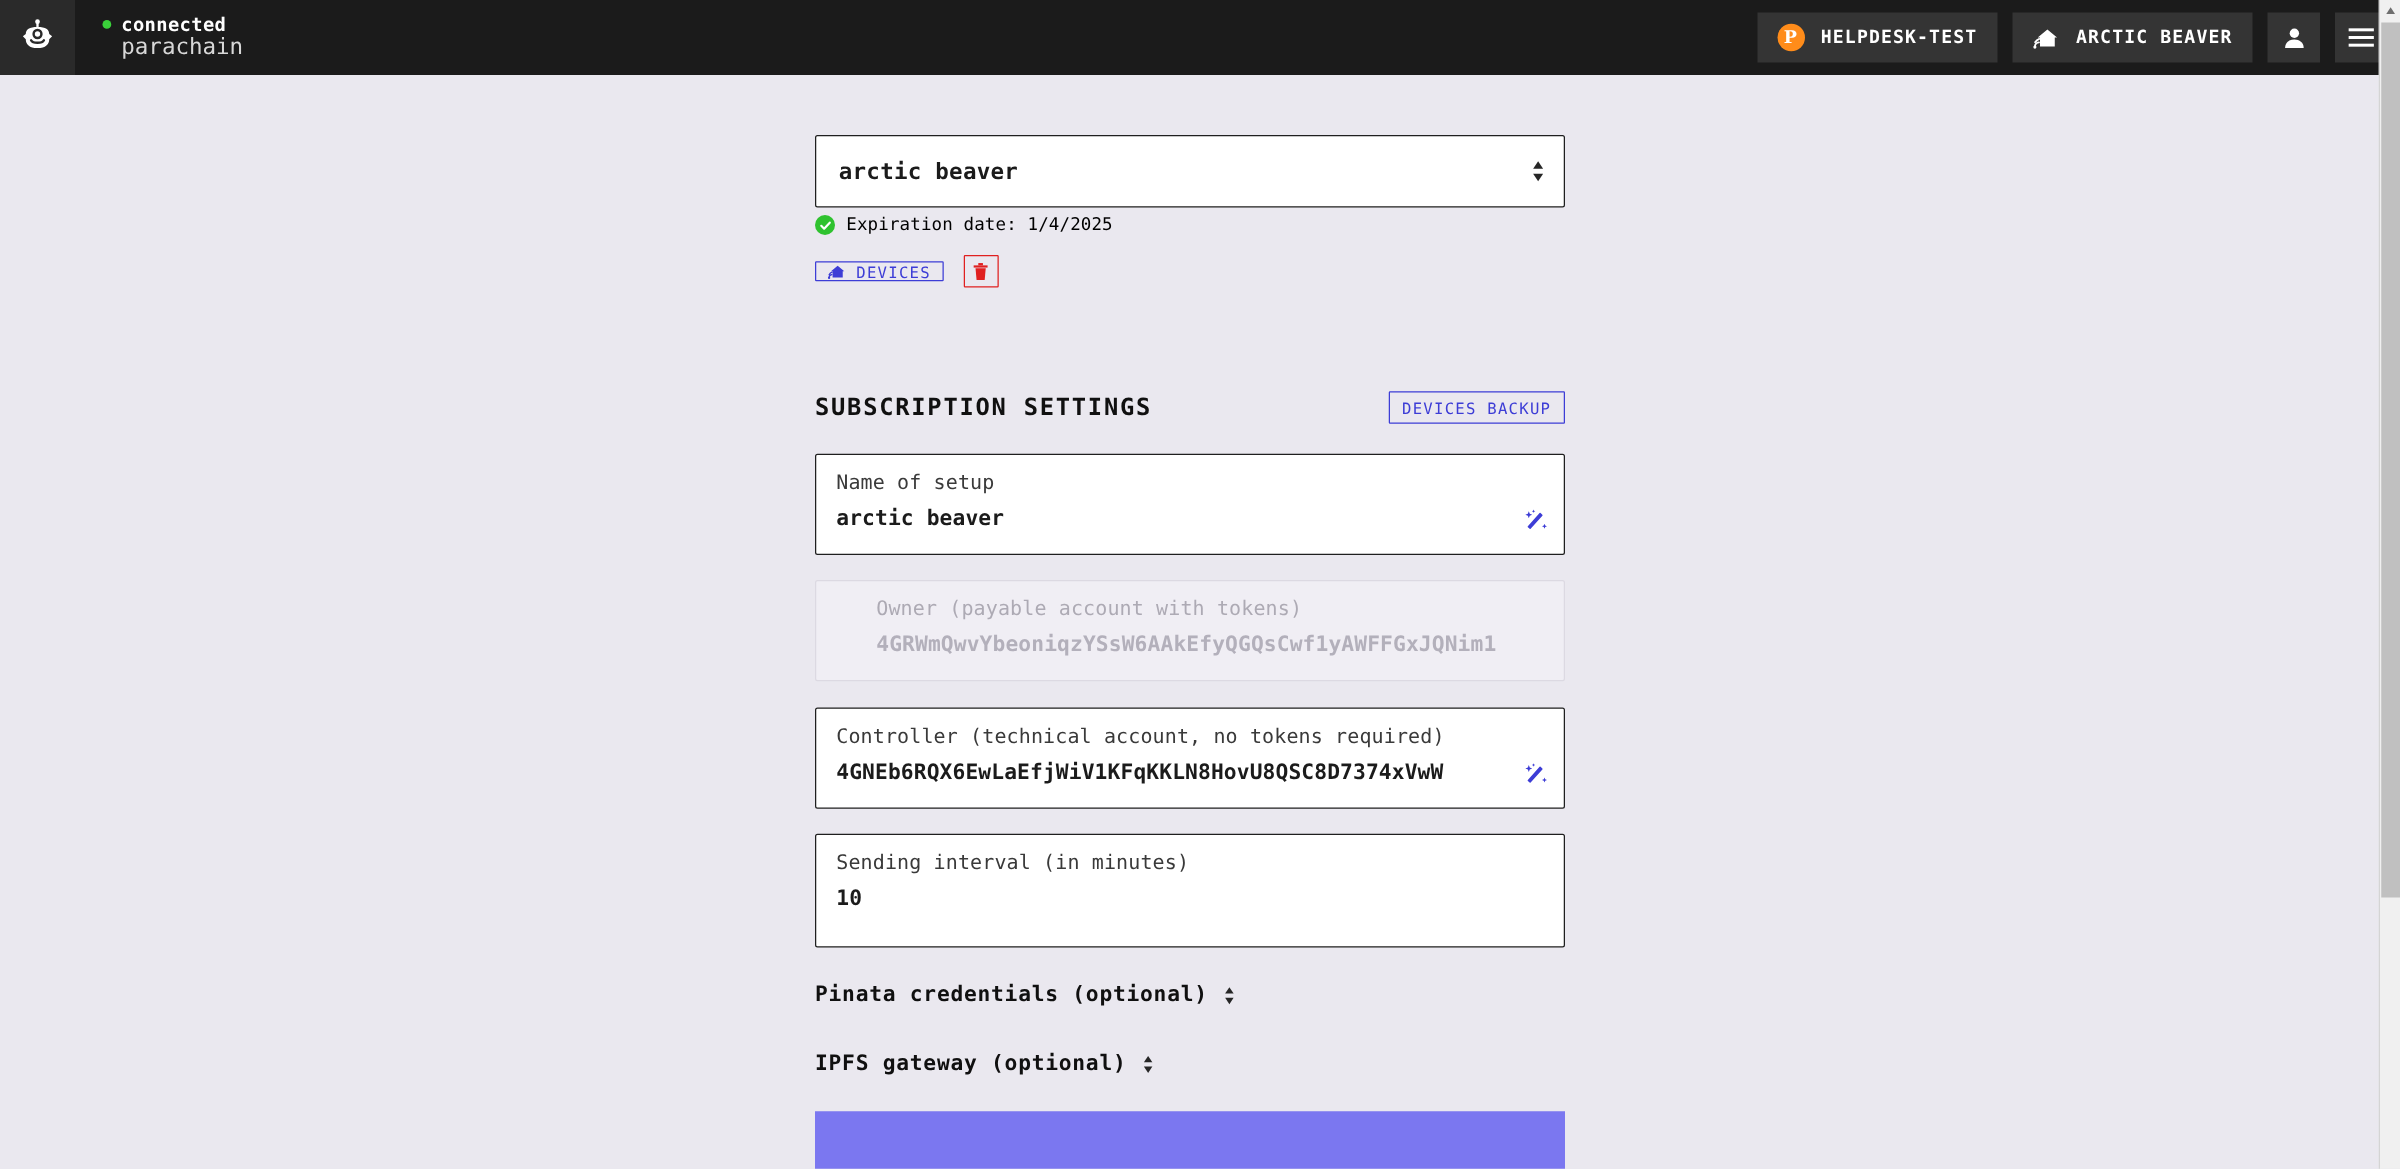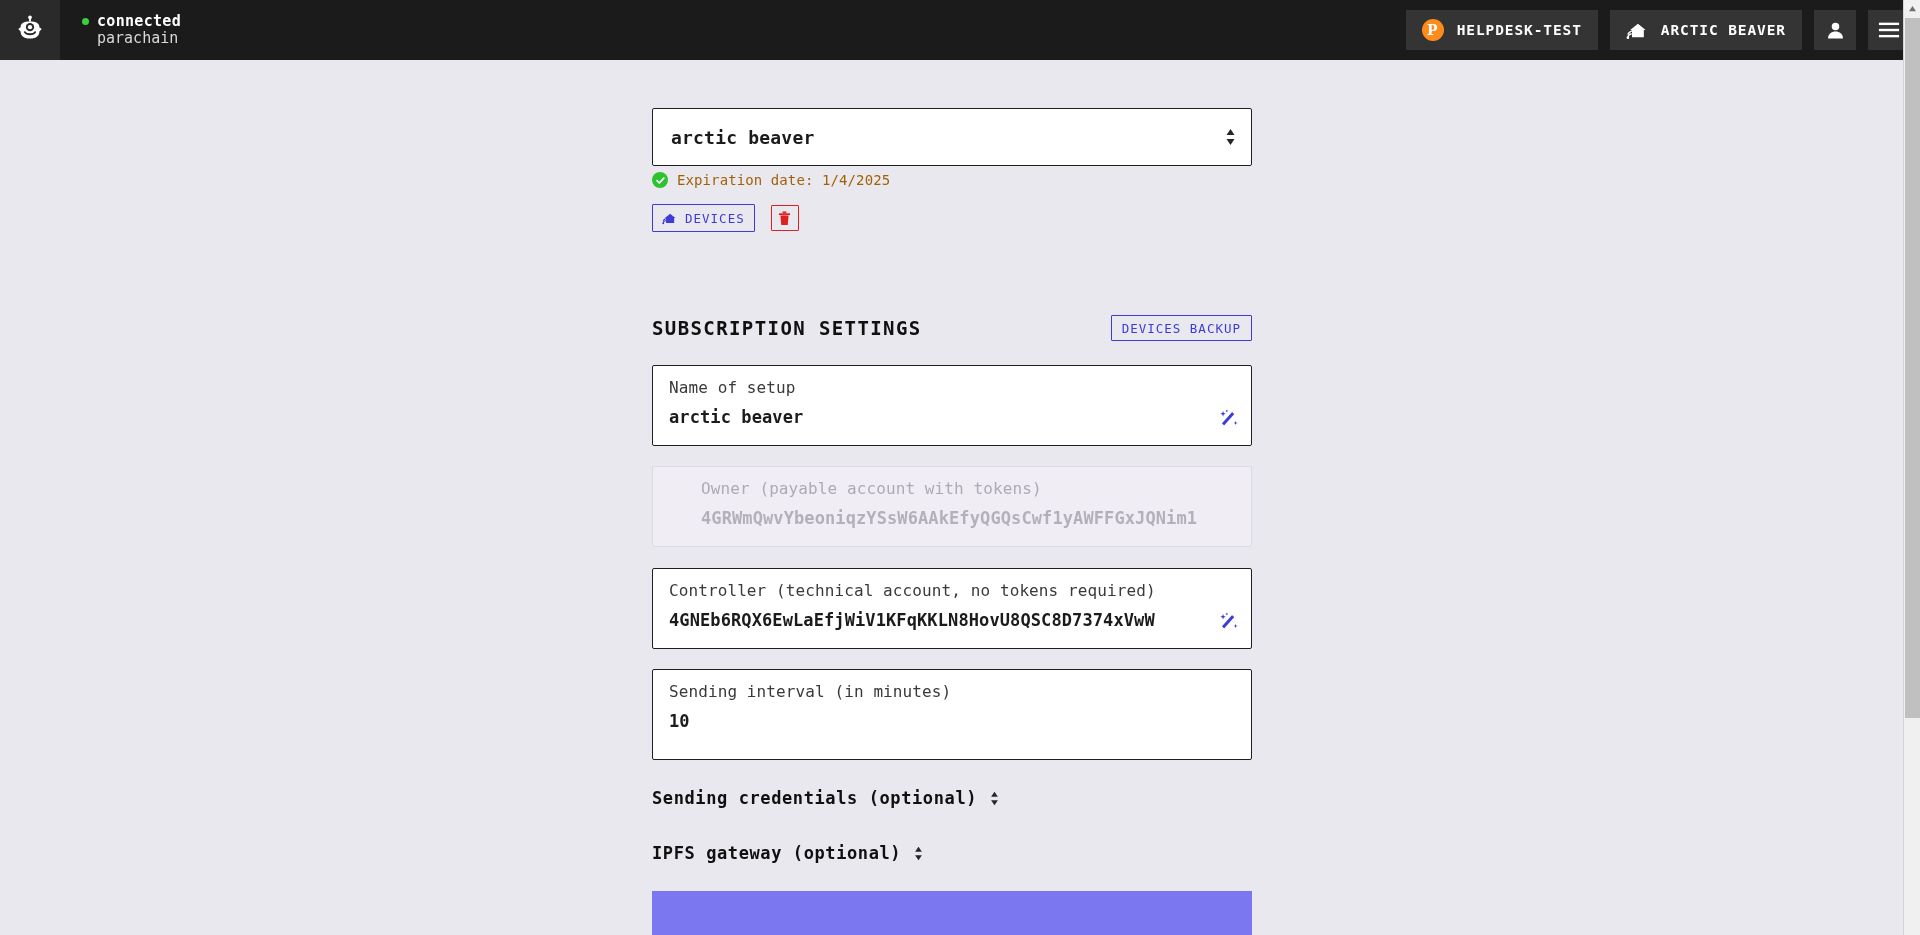--- a/index.html
+++ b/index.html
@@ -47,21 +47,21 @@
   }
   .status-dot {
     width: 7px; height: 7px;
     border-radius: 50%;
     background: #3ad13a;
     margin-right: 8px;
     flex: 0 0 auto;
   }
   .status-line2 {
     color: #d8d8d8;
-    font-size: 15px;
+    font-size: 18px;
     margin-left: 15px;
   }
   .topbar-spacer { flex: 1 1 auto; }
   .tb-group {
     display: flex;
     align-items: center;
     margin-right: 10px;
   }
   .tb-btn {
     height: 40px;
@@ -181,31 +181,31 @@
     border-radius: 50%;
     background: #2fc22f;
     display: flex;
     align-items: center;
     justify-content: center;
     flex: 0 0 auto;
   }
   .expiry-text {
     margin-left: 9px;
     font-size: 14px;
-    color: #a16207;
+    color: #000000;
     letter-spacing: 0.1px;
   }
 
   .btn-row {
     display: flex;
     align-items: center;
     margin-top: 16px;
   }
   .btn-outline-blue {
-    height: 28px;
+    height: 16px;
     border: 1px solid #3d3dd6;
     background: transparent;
     color: #3d3dd6;
     font-size: 12.5px;
     letter-spacing: 1px;
     display: flex;
     align-items: center;
     padding: 0 9px;
     cursor: pointer;
     font-family: inherit;
@@ -478,21 +478,21 @@
         </svg>
       </span>
     </div>
 
     <div class="field tall mt-c">
       <span class="field-label">Sending interval (in minutes)</span>
       <span class="field-value">10</span>
     </div>
 
     <div class="accordion mt-e">
-      <span class="accordion-label">Sending credentials (optional)</span>
+      <span class="accordion-label">Pinata credentials (optional)</span>
       <span class="updown-inline">
         <svg width="11" height="17" viewBox="0 0 12 20">
           <path d="M6 2 L10 8 L2 8 Z" fill="#262626"></path>
           <path d="M6 18 L2 12 L10 12 Z" fill="#262626"></path>
         </svg>
       </span>
     </div>
 
     <div class="accordion mt-f">
       <span class="accordion-label">IPFS gateway (optional)</span>

